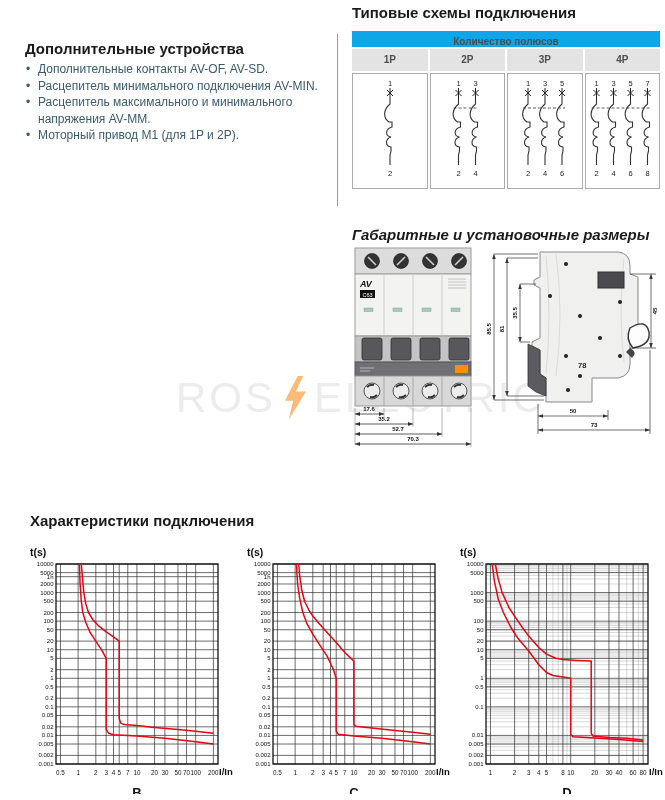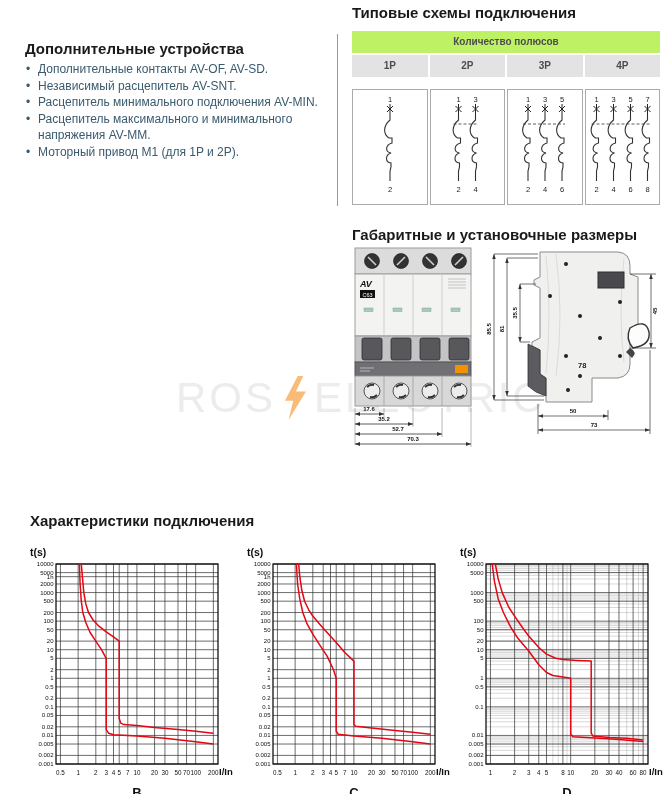--- a/index.html
+++ b/index.html
@@ -13,30 +13,30 @@
   #devices .section-title{}
   #devices ul{list-style:none;margin:4px 0 0 0;padding:0;}
   #devices li{
     font-size:12px;color:#3a5a6e;line-height:16.5px;padding-left:13px;position:relative;
   }
   #devices li::before{content:"•";position:absolute;left:1px;top:0;color:#3a5a6e;}
   #col-divider{position:absolute;left:337px;top:34px;width:1px;height:172px;background:#9a9a9a;}
   
   #schemes{position:absolute;left:352px;top:4px;width:308px;}
   #schemes .section-title{display:block;margin-bottom:10px;}
-  .tbl-group{background:#bef264;height:22px;line-height:22px;text-align:center;
+  .tbl-group{background:#0ea5e9;height:16px;line-height:22px;text-align:center;
     font-size:10px;font-weight:bold;color:#4d4d4d;margin-bottom:2px;}
-  .tbl-cols{display:grid;grid-template-columns:repeat(4,1fr);gap:2px;margin-bottom:12px;}
+  .tbl-cols{display:grid;grid-template-columns:repeat(4,1fr);gap:2px;margin-bottom:2px;}
   .tbl-cols .hcell{background:#e3e3e3;height:22px;line-height:22px;text-align:center;
     font-size:10px;font-weight:bold;color:#4d4d4d;}
   .tbl-body{display:grid;grid-template-columns:repeat(4,1fr);gap:2px;}
   .scheme-cell{background:#fff;border:1px solid #ababab;height:114px;
     display:flex;align-items:center;justify-content:center;}
   
-  #dims-title{position:absolute;left:352px;top:226px;}
+  #dims-title{position:absolute;left:352px;top:226px;font-style:italic;}
   #front-view{position:absolute;left:352px;top:246px;}
   #side-view{position:absolute;left:480px;top:244px;}
   
   #watermark{position:absolute;left:176px;top:374px;display:flex;align-items:center;
     font-size:42px;letter-spacing:3px;color:#ececec;font-weight:500;z-index:0;}
   #watermark svg{margin:0 6px;}
   
   #trip-title{position:absolute;left:30px;top:512px;}
   .chart-box{position:absolute;top:542px;width:214px;height:254px;}
   #chart-0{left:20px;}
@@ -44,21 +44,20 @@
   #chart-2{left:450px;}
   svg text{font-family:"Liberation Sans","DejaVu Sans",sans-serif;}
 </style>
 </head>
 <body>
 
 <div id="devices">
   <div class="section-title">Дополнительные устройства</div>
   <ul>
     <li>Дополнительные контакты AV-OF, AV-SD.</li>
-    <li>Независимый расцепитель AV-SNT.</li>
     <li>Расцепитель минимального подключения AV-MIN.</li>
     <li>Расцепитель максимального и минимального напряжения AV-MM.</li>
     <li>Моторный привод М1 (для 1P и 2P).</li>
   </ul>
 </div>
 
 <div id="col-divider"></div>
 
 <div id="watermark">
   <span>ROS</span>

